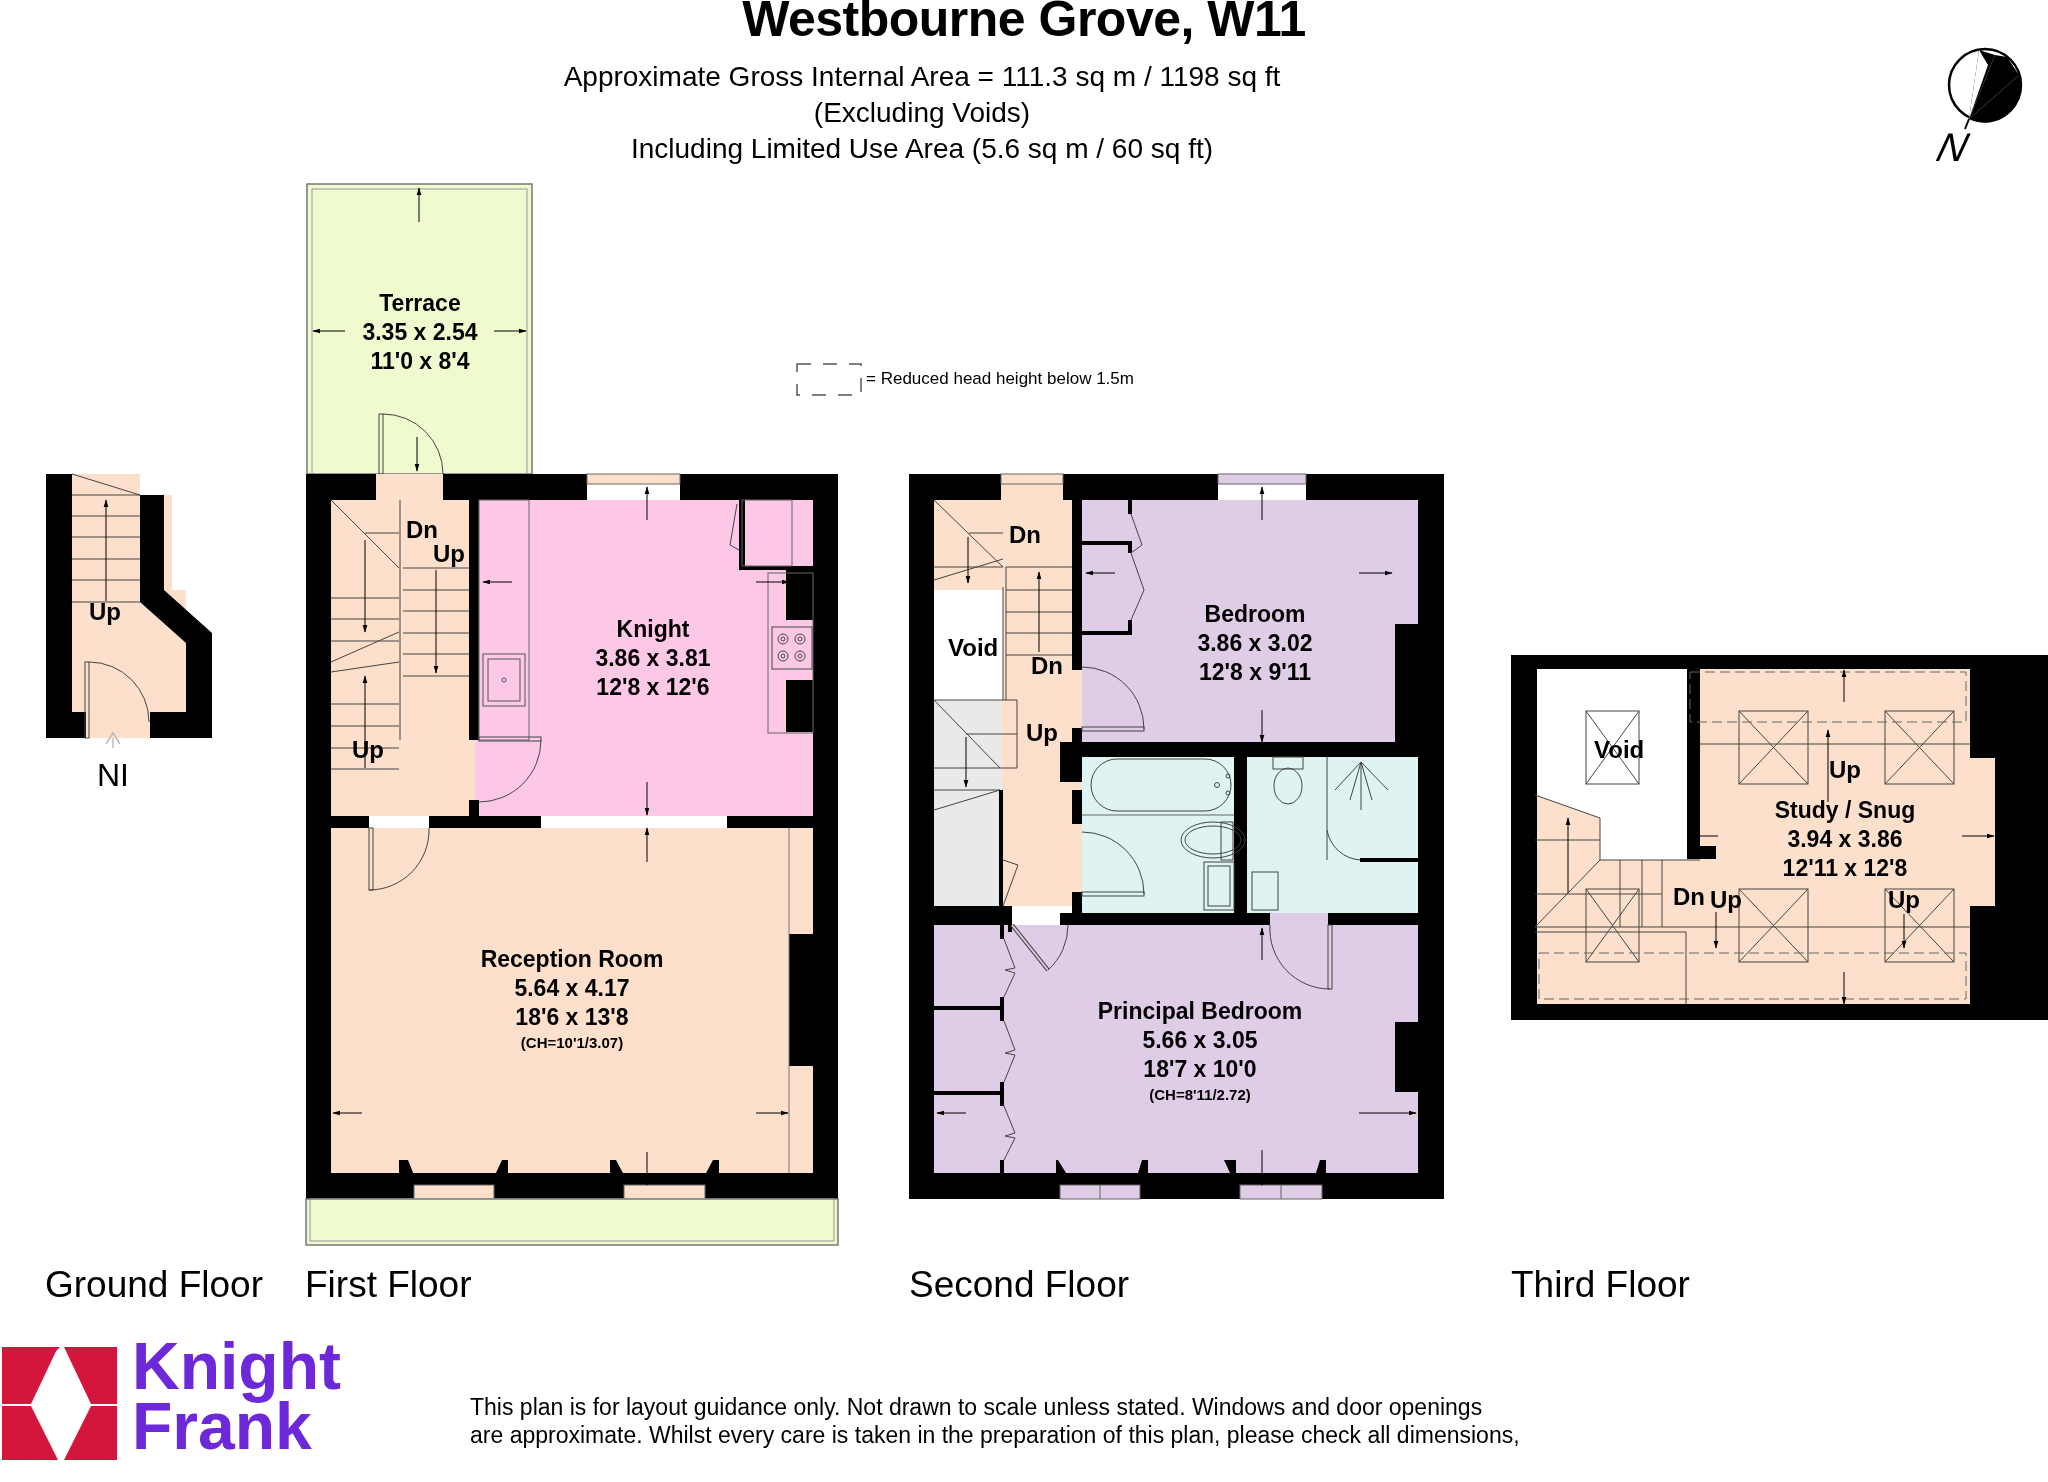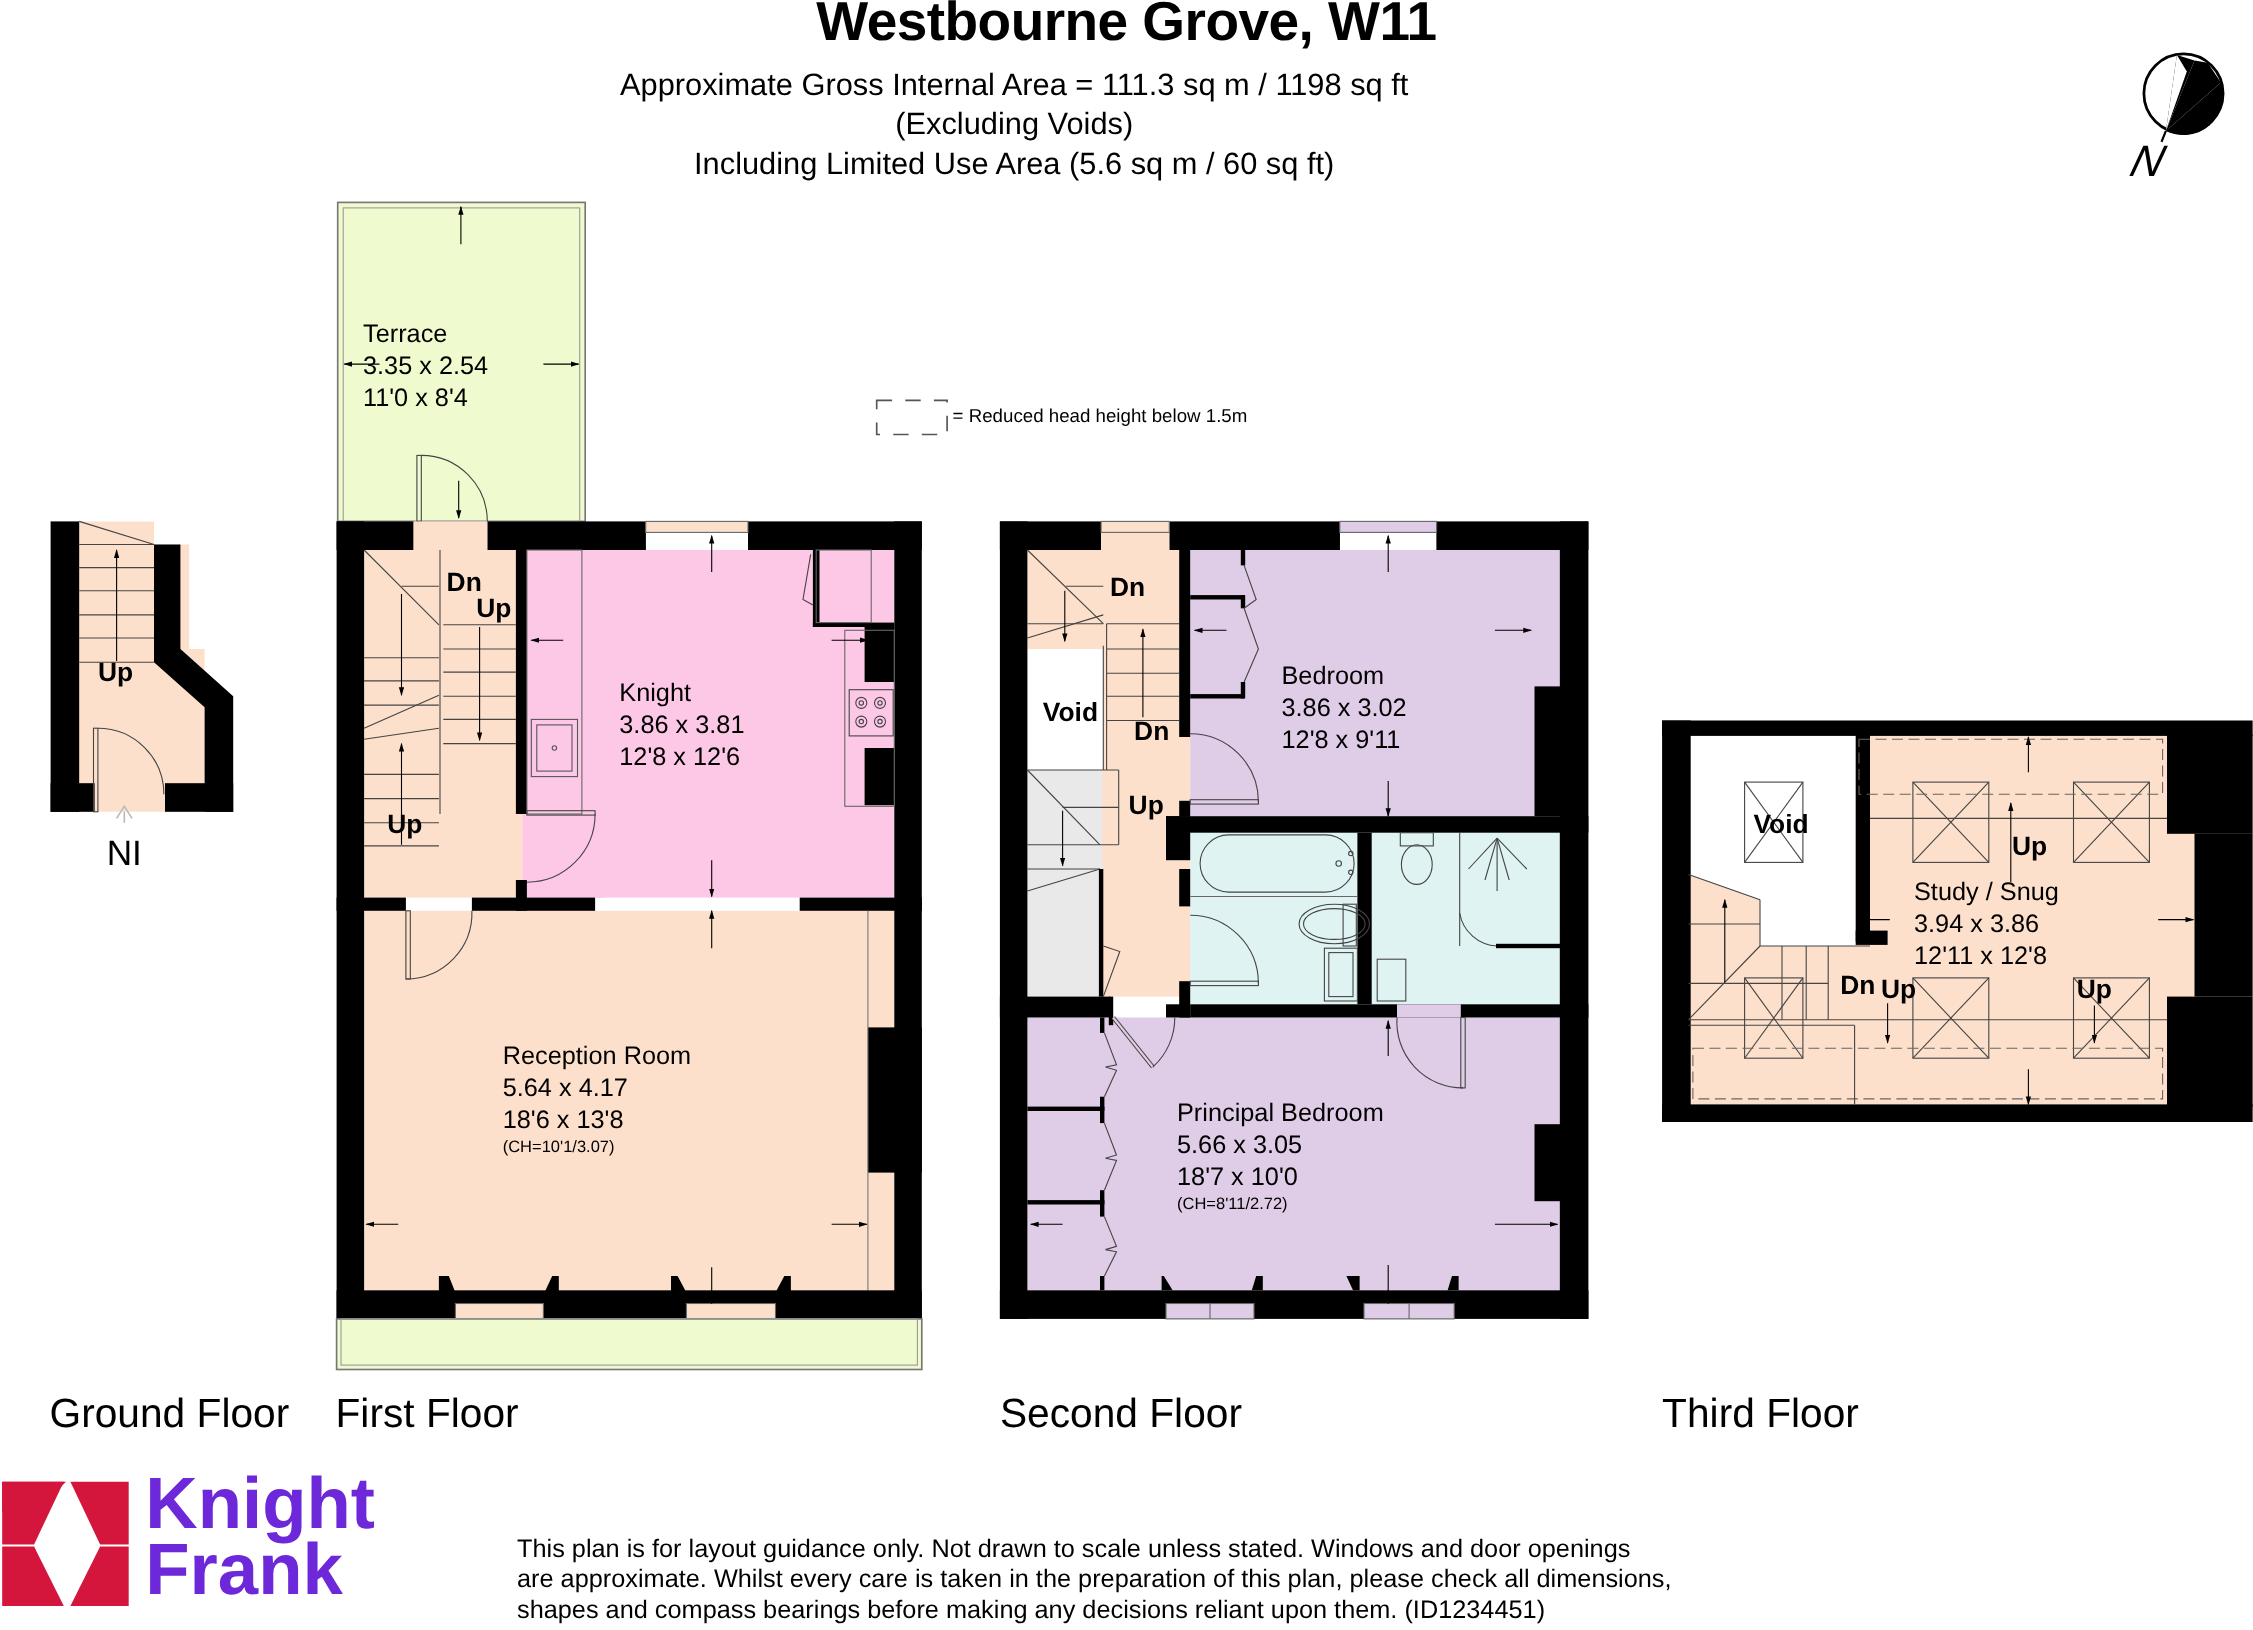--- a/index.html
+++ b/index.html
@@ -1,21 +1,21 @@
 <!DOCTYPE html>
 <html><head>
 <meta charset="utf-8">
 <style>
   html,body{margin:0;padding:0;background:#fff;}
   body{width:2048px;height:1482px;position:relative;overflow:hidden;font-family:"Liberation Sans",sans-serif;color:#000;}
   .abs{position:absolute;}
   .title{left:0;width:2048px;top:0;text-align:center;font-weight:bold;font-size:50px;line-height:50px;top:-6px;letter-spacing:-0.5px;}
   .sub{left:0;width:1844px;text-align:center;font-size:28px;line-height:34px;}
   .floorlabel{font-weight:normal;font-size:37px;line-height:40px;}
-  .room-label{position:absolute;text-align:left;font-weight:normal;font-size:23px;line-height:29px;}
+  .room-label{position:absolute;text-align:center;font-weight:bold;font-size:23px;line-height:29px;}
   .room-label .ch{font-size:15px;line-height:22px;display:block;}
   .room-label span{display:block;}
   .small-label{position:absolute;font-weight:bold;font-size:24px;}
   .legend-text{font-size:17px;}
   .disclaimer{left:470px;width:1190px;font-size:23px;line-height:28px;top:1393px;}
   svg{position:absolute;left:0;top:0;}
 </style>
 </head>
 <body>
 
@@ -463,14 +463,13 @@
 <div class="abs floorlabel" style="left:1511px;top:1265px">Third Floor</div>
 
 <div class="abs" style="left:132px;top:1336px;color:#6d28d9;font-weight:bold;font-size:66px;line-height:60px;">
   <div>Knight</div>
   <div>Frank</div>
 </div>
 
 <div class="abs disclaimer">
   <div>This plan is for layout guidance only. Not drawn to scale unless stated. Windows and door openings</div>
   <div>are approximate. Whilst every care is taken in the preparation of this plan, please check all dimensions,</div>
-  <div>shapes and compass bearings before making any decisions reliant upon them. (ID1234451)</div>
 </div>
 
 </body></html>

